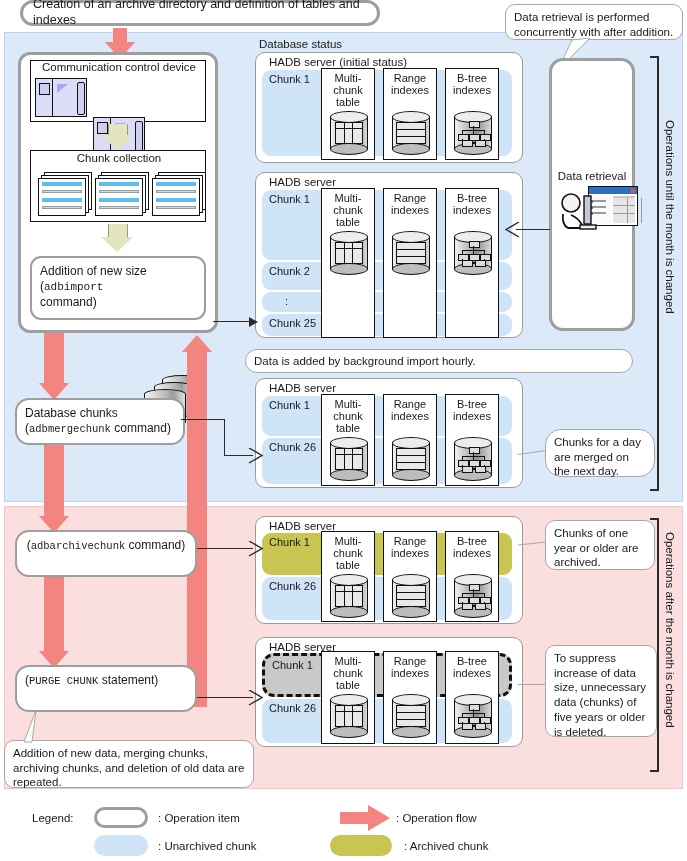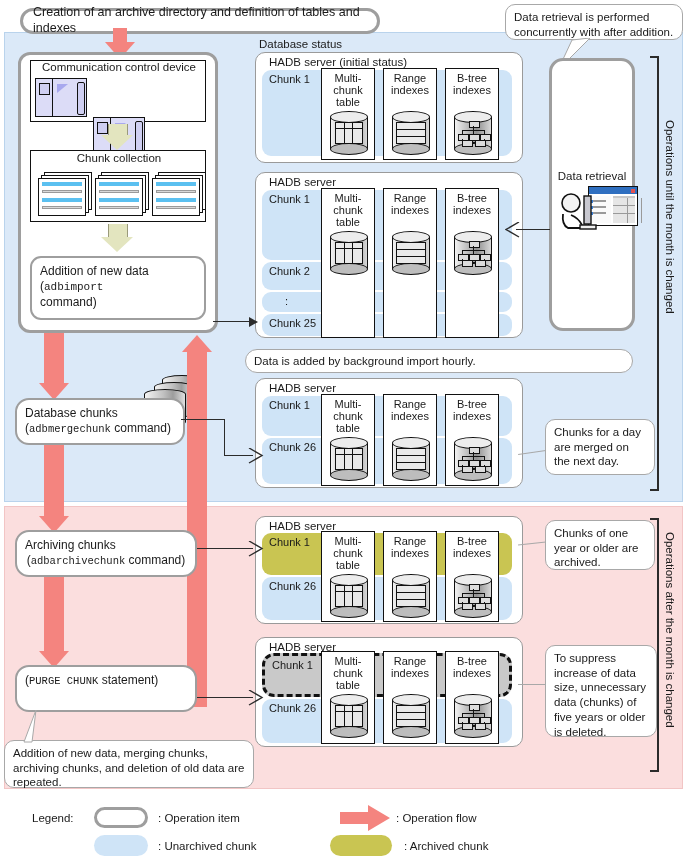--- a/index.html
+++ b/index.html
@@ -119,21 +119,21 @@
   .mon .gr b{position:absolute;top:0;bottom:0;border-left:1px solid #9a9a9a;}
   .mon .gr s{position:absolute;left:0;right:0;border-top:1px solid #9a9a9a;text-decoration:none;}
   .person{position:absolute;}
 </style>
 </head>
 <body>
 
 <div class="abs" id="band-blue"></div>
 <div class="abs" id="band-pink"></div>
 
-<div class="abs opitem" style="left:20px;top:8px;width:360px;height:26px;">
+<div class="abs opitem" style="left:20px;top:0;width:360px;height:26px;">
   <span>Creation of an archive directory and definition of tables and indexes</span>
 </div>
 
 <div class="abs redbar" style="left:113px;top:28px;width:14px;height:14px;"></div>
 <div class="abs redhead down" style="left:105px;top:42px;"></div>
 
 <div class="abs opitem" style="left:18px;top:52px;width:200px;height:281px;display:block;padding:0;border-radius:12px;"></div>
 
 <div class="abs" style="left:30px;top:60px;width:176px;height:62px;border:1.3px solid #111;background:#fff;box-sizing:border-box;"></div>
 <div class="abs" style="left:34px;top:61px;width:170px;font-size:11.5px;text-align:center;">Communication control device</div>
@@ -191,21 +191,21 @@
     <div class="ln" style="top:11px;"></div>
     <div class="hd" style="top:19px;"></div>
     <div class="ln" style="top:27px;"></div>
   </div>
 </div>
 
 <div class="abs palebar" style="left:108px;top:224px;width:18px;height:13px;"></div>
 <div class="abs palehead" style="left:101px;top:237px;"></div>
 
 <div class="abs opitem" style="left:30px;top:256px;width:176px;height:64px;border-width:2px;border-radius:11px;display:block;padding:6px 8px;">
-  <div style="font-size:12px;">Addition of new data</div>
+  <div style="font-size:12px;">Addition of new size</div>
   <div style="font-size:12px;"><span>(</span><span class="mono" style="font-size:11px;">adbimport</span></div>
   <div style="font-size:12px;">command)</div>
 </div>
 
 <div class="abs dbstack" style="left:144px;top:258px;width:58px;height:52px;">
   <div class="c" style="left:18px;top:0;width:38px;height:34px;"></div>
   <div class="c" style="left:10px;top:7px;width:38px;height:34px;"></div>
   <div class="c" style="left:0px;top:14px;width:40px;height:36px;"></div>
 </div>
 
@@ -221,21 +221,20 @@
 <div class="abs redbar" style="left:187px;top:352px;width:20px;height:355px;"></div>
 <div class="abs redbar" style="left:150px;top:687px;width:57px;height:20px;"></div>
 <div class="abs redhead up" style="left:182px;top:335px;"></div>
 
 <div class="abs opitem" style="left:15px;top:398px;width:170px;height:47px;border-width:2px;display:block;padding:6px 8px;">
   <div style="font-size:12px;">Database chunks</div>
   <div style="font-size:12px;"><span>(</span><span class="mono" style="font-size:10.5px;">adbmergechunk</span><span> command)</span></div>
 </div>
 
 <div class="abs opitem" style="left:15px;top:530px;width:182px;height:47px;border-width:2px;display:block;padding:6px 8px;">
-  <div style="font-size:12px;">Archiving chunks</div>
   <div style="font-size:12px;text-align:center;"><span>(</span><span class="mono" style="font-size:10.5px;">adbarchivechunk</span><span> command)</span></div>
 </div>
 
 <div class="abs opitem" style="left:15px;top:665px;width:182px;height:47px;border-width:2px;display:block;padding:6px 8px;">
   <div style="font-size:12px;"><span>(</span><span class="mono" style="font-size:10.5px;">PURGE CHUNK</span><span> statement)</span></div>
 </div>
 
 <div class="abs" style="left:259px;top:38px;font-size:11.5px;">Database status</div>
 
 <div class="abs server" style="left:255px;top:52px;width:268px;height:111px;"></div>
@@ -475,21 +474,21 @@
   </div>
 </div>
 
 <div class="abs line" style="left:181px;top:419px;width:44px;height:1.3px;"></div>
 <div class="abs line" style="left:224px;top:419px;width:1.3px;height:37px;"></div>
 <div class="abs line" style="left:224px;top:455px;width:29px;height:1.3px;"></div>
 <svg class="abs" style="left:248px;top:448px;width:16px;height:16px;">
   <polyline points="1,0 14,7.5 1,15" fill="none" stroke="#2b2b2b" stroke-width="1.4"></polyline>
 </svg>
 
-<div class="abs callout" style="left:545px;top:419px;width:110px;height:56px;">
+<div class="abs callout" style="left:545px;top:429px;width:110px;height:48px;border-radius:16px;">
   <span>Chunks for a day are merged on the next day.</span>
 </div>
 <div class="abs line" style="left:518px;top:452px;width:28px;height:1px;transform:rotate(-8deg);background:#a8a8a8;"></div>
 
 <div class="abs server" style="left:255px;top:516px;width:268px;height:108px;"></div>
 <div class="abs server-title" style="left:255px;top:518px;">HADB server</div>
 <div class="abs chunk arch" style="left:262px;top:533px;width:250px;height:42px;">
   <span>Chunk 1</span>
 </div>
 <div class="abs chunk" style="left:262px;top:577px;width:250px;height:43px;">

